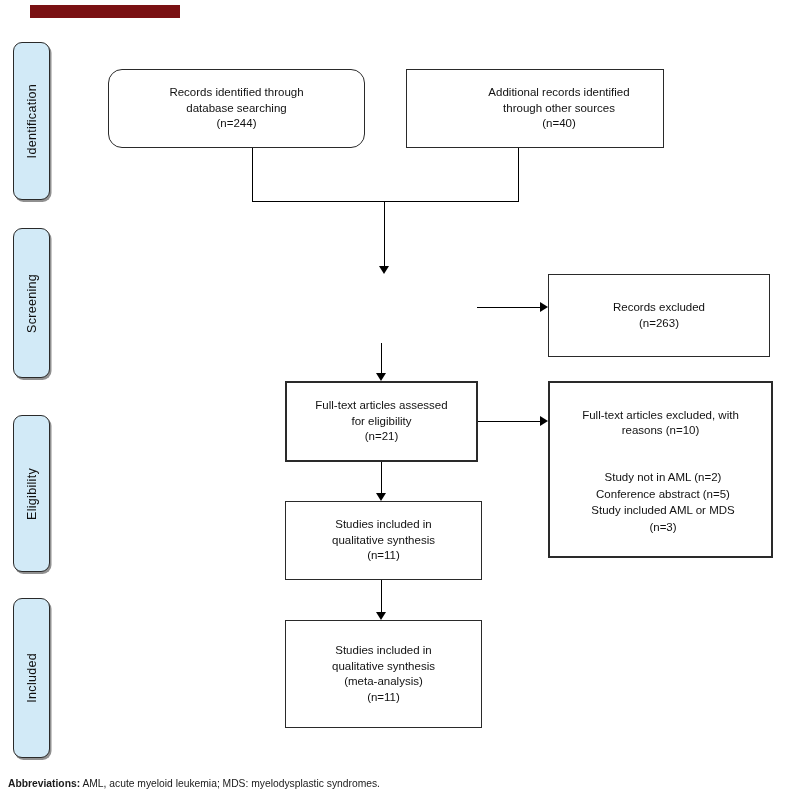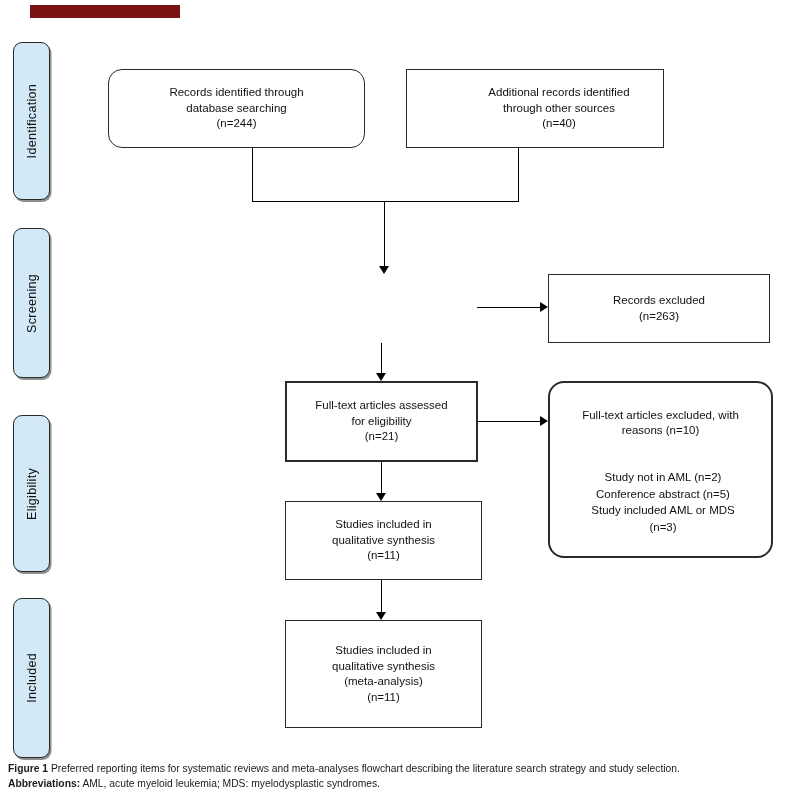--- a/index.html
+++ b/index.html
@@ -16,21 +16,21 @@
   .stage span{
     writing-mode:vertical-rl;transform:rotate(180deg);
     font-size:12.5px;letter-spacing:.3px;color:#101010;white-space:nowrap;
   }
   .fbox{
     position:absolute;background:#fff;border:1.2px solid #2a2a2a;box-sizing:border-box;
     display:flex;align-items:center;justify-content:center;
     text-align:center;font-size:11.5px;line-height:15.5px;white-space:pre-line;
   }
   .fbox.thick{border-width:2.2px;}
-  .fbox.block{display:block;border-radius:16px;}
+  .fbox.block{display:block;}
   .fbox .title{padding-top:9px;text-align:center;white-space:pre-line;}
   .fbox .reasons{
     position:absolute;left:9px;top:86px;right:4px;text-align:center;white-space:pre-line;
     font-size:11.5px;line-height:16.5px;
   }
   .vline{position:absolute;width:1.4px;background:#000;}
   .hline{position:absolute;height:1.4px;background:#000;}
   .head-down{
     position:absolute;width:0;height:0;
     border-left:5px solid transparent;border-right:5px solid transparent;border-top:8px solid #000;
@@ -68,21 +68,21 @@
   <div class="fbox" style="left:406px;top:69px;width:258px;height:79px;padding-left:48px;">Additional records identified
 through other sources
 (n=40)</div>
 
   <div class="vline" style="left:252px;top:148px;height:54px;"></div>
   <div class="vline" style="left:518px;top:148px;height:54px;"></div>
   <div class="hline" style="left:252px;top:201px;width:267px;"></div>
   <div class="vline" style="left:384px;top:201px;height:65px;"></div>
   <div class="head-down" style="left:379px;top:266px;"></div>
 
-  <div class="fbox" style="left:548px;top:274px;width:222px;height:69px;">Records excluded
+  <div class="fbox" style="left:548px;top:274px;width:222px;height:83px;">Records excluded
 (n=263)</div>
   <div class="hline" style="left:477px;top:307px;width:63px;"></div>
   <div class="head-right" style="left:540px;top:302px;"></div>
 
   <div class="vline" style="left:381px;top:343px;height:30px;"></div>
   <div class="head-down" style="left:376px;top:373px;"></div>
 
   <div class="fbox thick" style="left:285px;top:381px;width:193px;height:81px;">Full-text articles assessed
 for eligibility
 (n=21)</div>
@@ -105,20 +105,17 @@
 (n=11)</div>
 
   <div class="vline" style="left:381px;top:580px;height:32px;"></div>
   <div class="head-down" style="left:376px;top:612px;"></div>
 
   <div class="fbox" style="left:285px;top:620px;width:197px;height:108px;">Studies included in
 qualitative synthesis
 (meta-analysis)
 (n=11)</div>
 
-  <div class="caption" style="top:762px;">
-    <b>Figure 1</b><span> Preferred reporting items for systematic reviews and meta-analyses flowchart describing the literature search strategy and study selection.</span>
-  </div>
   <div class="caption" style="top:777px;">
     <b>Abbreviations:</b><span> AML, acute myeloid leukemia; MDS: myelodysplastic syndromes.</span>
   </div>
 
 </div>
 
 </body></html>

